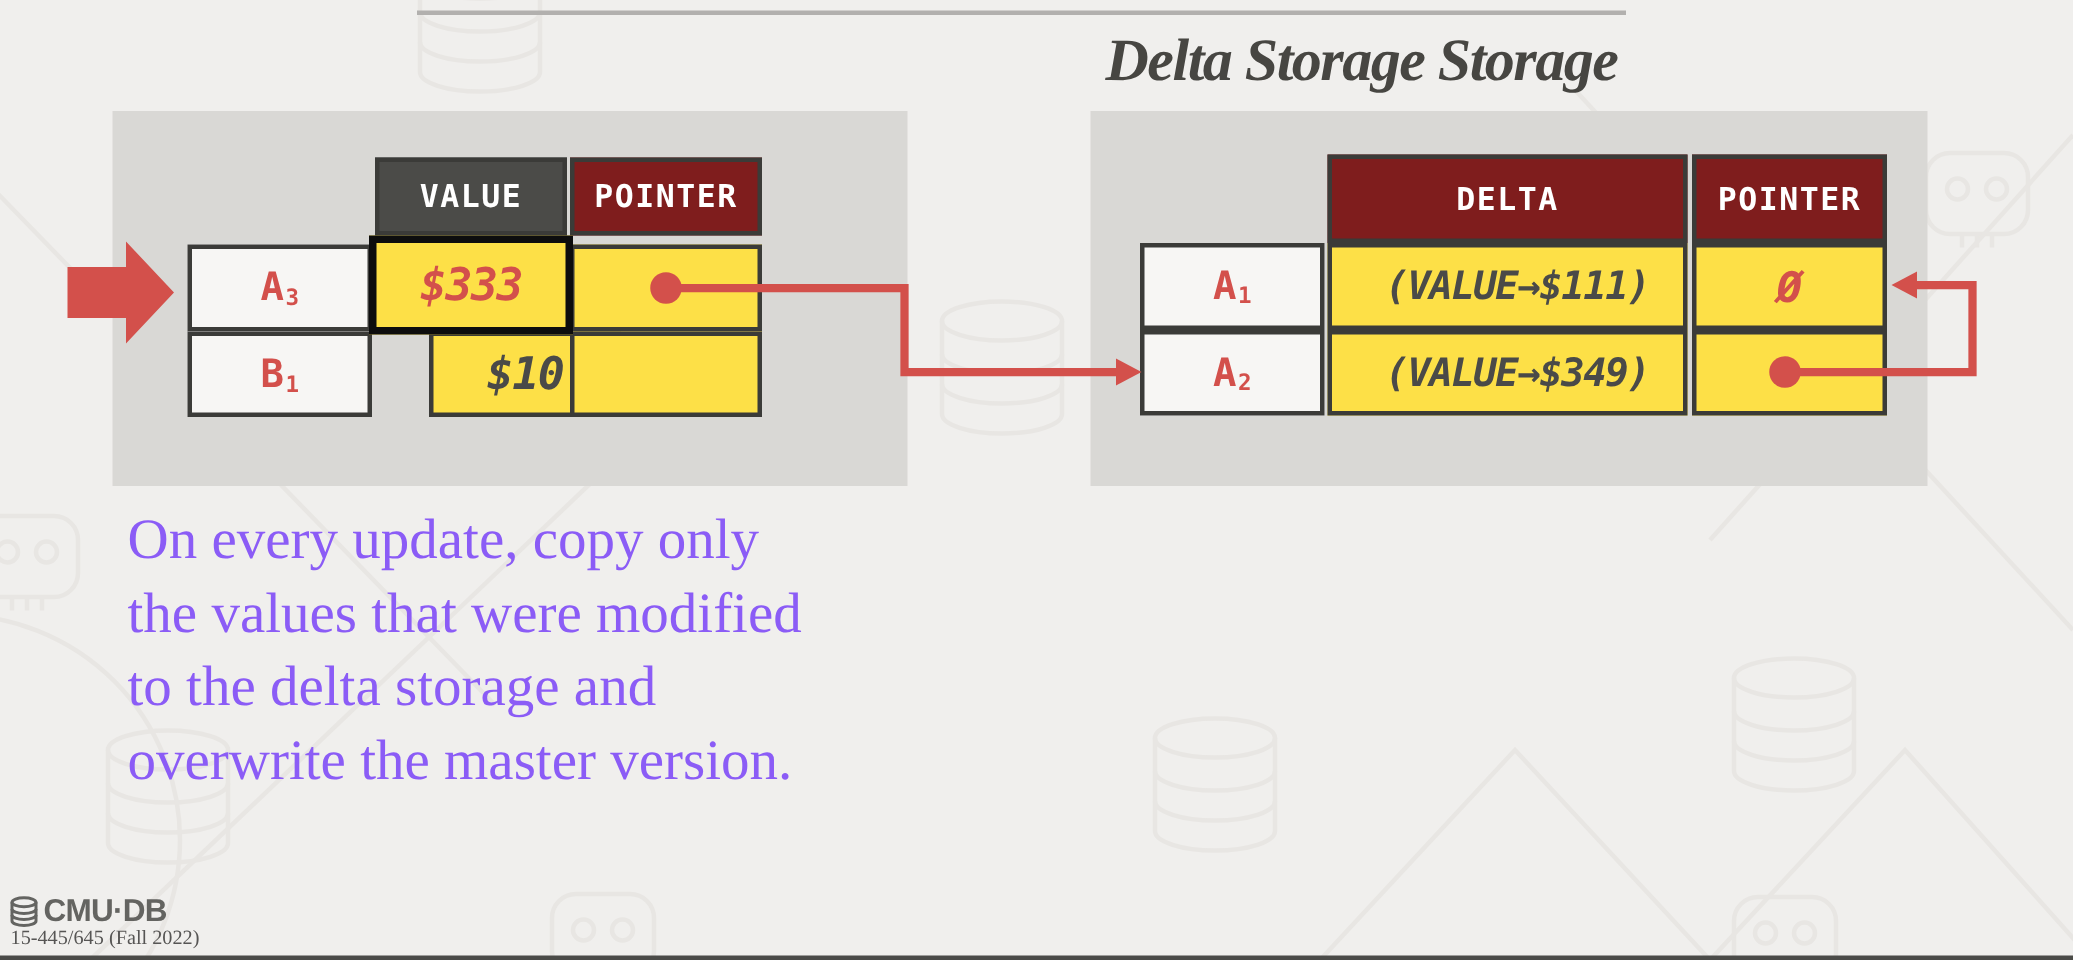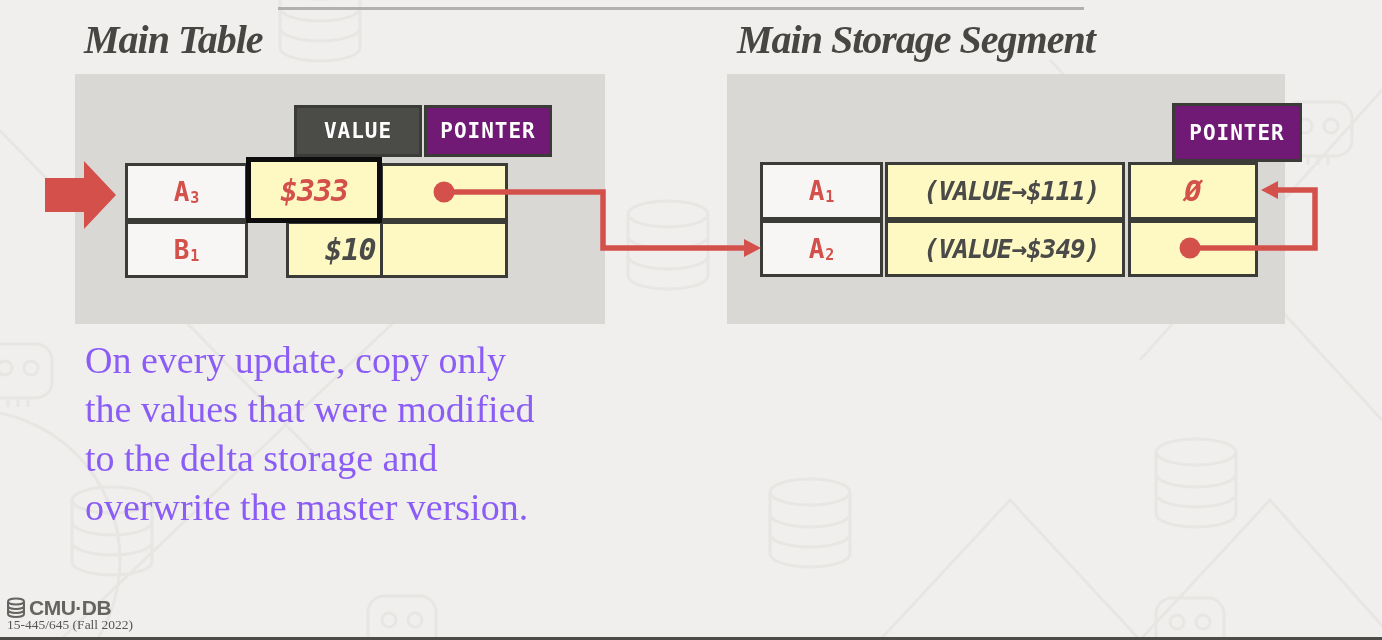--- a/index.html
+++ b/index.html
@@ -21,27 +21,27 @@
   }
   #title-left{left:84px;}
   #title-right{left:737px;}
   
   .panel{position:absolute; top:74px; height:250px; background:#d9d8d5; z-index:1;}
   #panel-left{left:75px; width:530px;}
   #panel-right{left:727px; width:558px;}
   
   .cell{
     position:absolute; box-sizing:border-box; z-index:2;
-    border:3px solid #3b3b38; background:#fef9c3;
+    border:3px solid #3b3b38; background:#fde047;
     display:flex; align-items:center; justify-content:center;
     font-family:"DejaVu Sans Mono", monospace; font-weight:bold;
   }
-  .hdr{color:#fff; font-size:21px; letter-spacing:1px;margin-left:44px;}
+  .hdr{color:#fff; font-size:21px; letter-spacing:1px;}
   .hdr-dark{background:#4b4b48;}
-  .hdr-red{background:#701a75;}
+  .hdr-red{background:#7f1d1d;}
   .key{background:#f7f6f4; color:#d3504b; font-size:26px;}
   .key sub{font-size:15px; line-height:0; transform:translateY(6px); margin-left:1px;}
   .val{font-style:italic; font-size:30px; color:#4a4a48; letter-spacing:-1px;}
   .val-red{color:#d3504b;}
   .hl{border:5px solid #0d0d0d; z-index:3;}
   .delta-cell{font-style:italic; font-size:26px; color:#4a4a48; letter-spacing:-1px;padding-left:13px;}
   .nullptr{color:#d3504b; font-size:28px; font-style:italic;}
   
   .caption{
     position:absolute; top:336px; z-index:2;
@@ -95,21 +95,20 @@
     <path d="M60,640 L480,240"></path>
     <path d="M880,640 L1010,500 L1140,640"></path>
     <path d="M1140,640 L1270,500 L1395,640"></path>
     <path d="M1050,60 L1382,420"></path>
     <path d="M1382,90 L1140,360"></path>
     <circle cx="-30" cy="560" r="150"></circle>
   </svg>
 
   <div class="top-rule"></div>
 
-  <div class="sec-title" id="title-left">Main Table</div>
   <div class="panel" id="panel-left"></div>
 
   <div class="cell hdr hdr-dark" style="left:250px; top:105px; width:128px; height:52px;">VALUE</div>
   <div class="cell hdr hdr-red" style="left:380px; top:105px; width:128px; height:52px;">POINTER</div>
 
   <div class="cell key" style="left:125px; top:163px; width:123px; height:58px;">
       <span>A</span>
       <sub>3</sub>
     </div>
   <div class="cell val val-red hl" style="left:246px; top:157px; width:136px; height:66px;">$333</div>
@@ -120,23 +119,24 @@
       <sub>1</sub>
     </div>
   <div class="cell val" style="left:250px; top:221px; width:128px; height:57px;margin-left:36px;">$10</div>
   <div class="cell" style="left:380px; top:221px; width:128px; height:57px;"></div>
 
   <div class="caption" id="caption-left">On every update, copy only
 the values that were modified
 to the delta storage and
 overwrite the master version.</div>
 
-  <div class="sec-title" id="title-right">Main Storage Segment</div>
+  <div class="sec-title" id="title-right">Delta Storage Storage</div>
   <div class="panel" id="panel-right"></div>
 
+  <div class="cell hdr hdr-red" style="left:885px; top:103px; width:240px; height:59px;">DELTA</div>
   <div class="cell hdr hdr-red" style="left:1128px; top:103px; width:130px; height:59px;">POINTER</div>
 
   <div class="cell key" style="left:760px; top:162px; width:123px; height:58px;">
       <span>A</span>
       <sub>1</sub>
     </div>
   <div class="cell delta-cell" style="left:885px; top:162px; width:240px; height:58px;">(VALUE→$111)</div>
   <div class="cell nullptr" style="left:1128px; top:162px; width:130px; height:58px;">Ø</div>
 
   <div class="cell key" style="left:760px; top:220px; width:123px; height:57px;">

